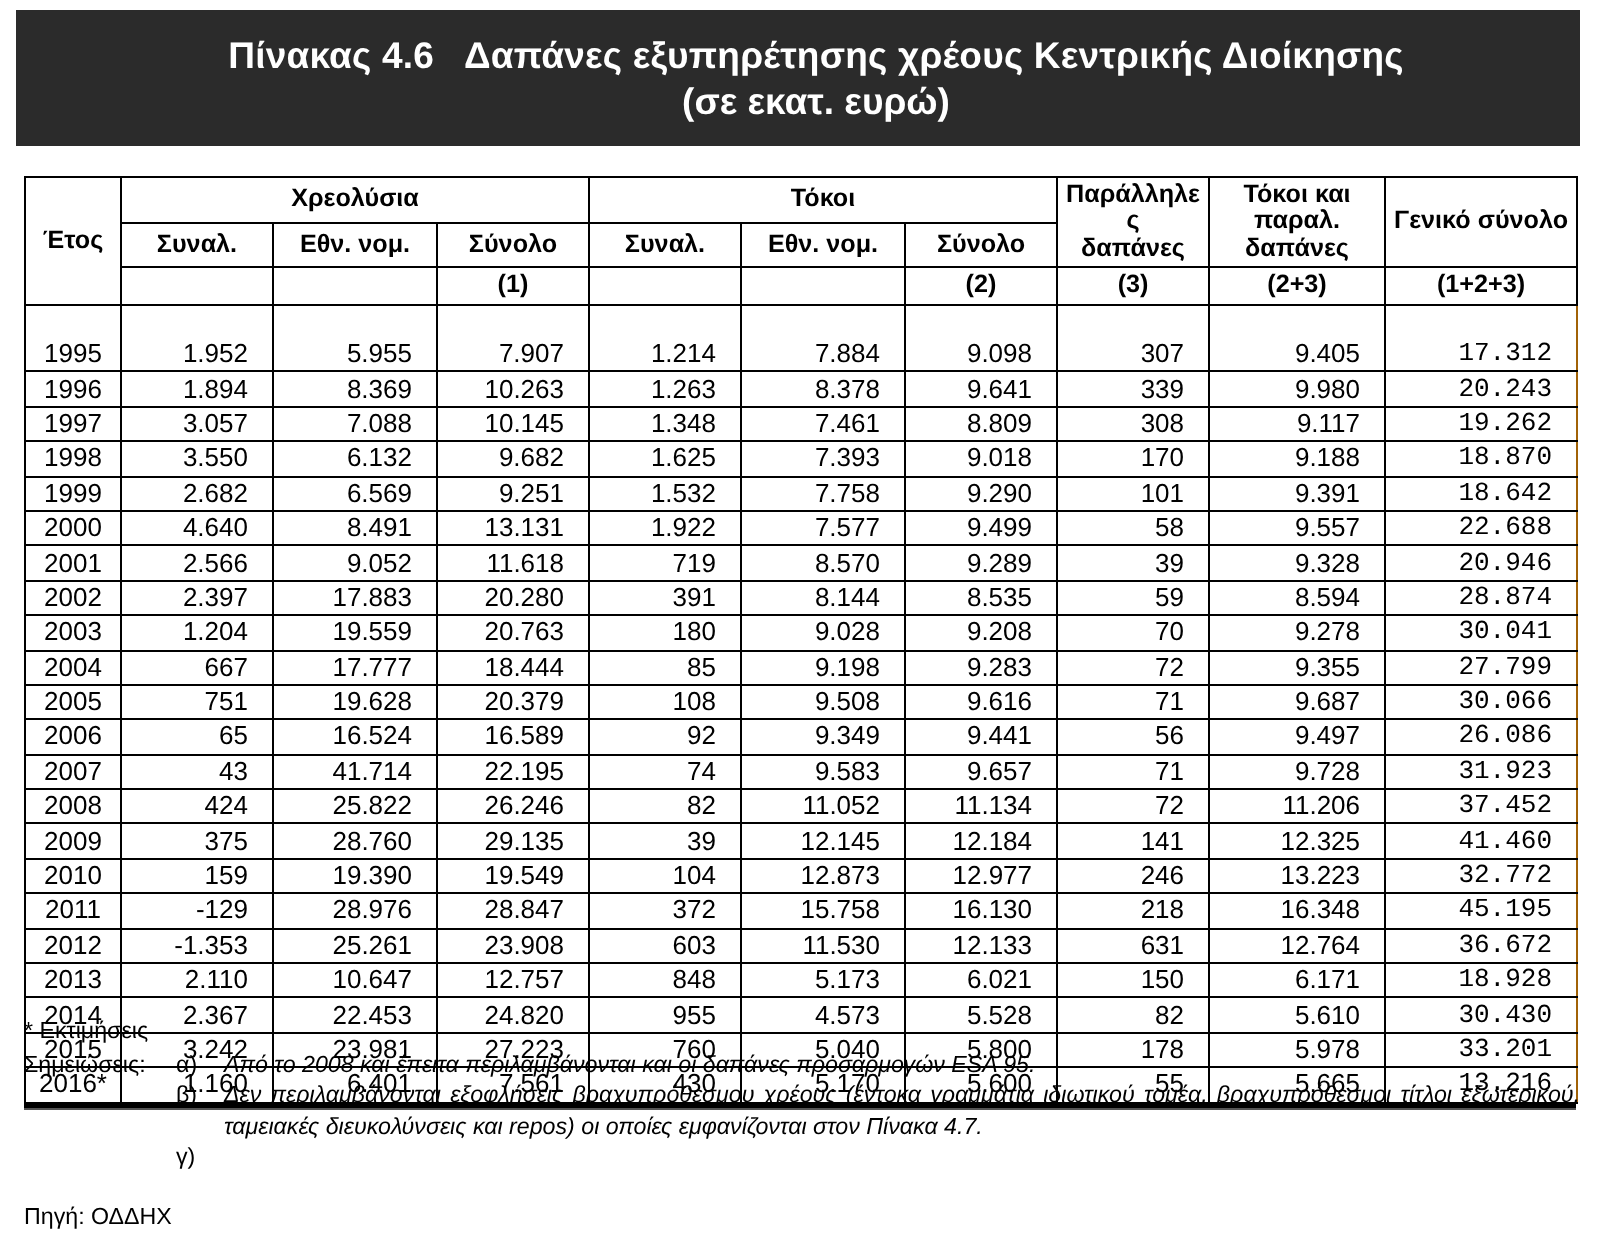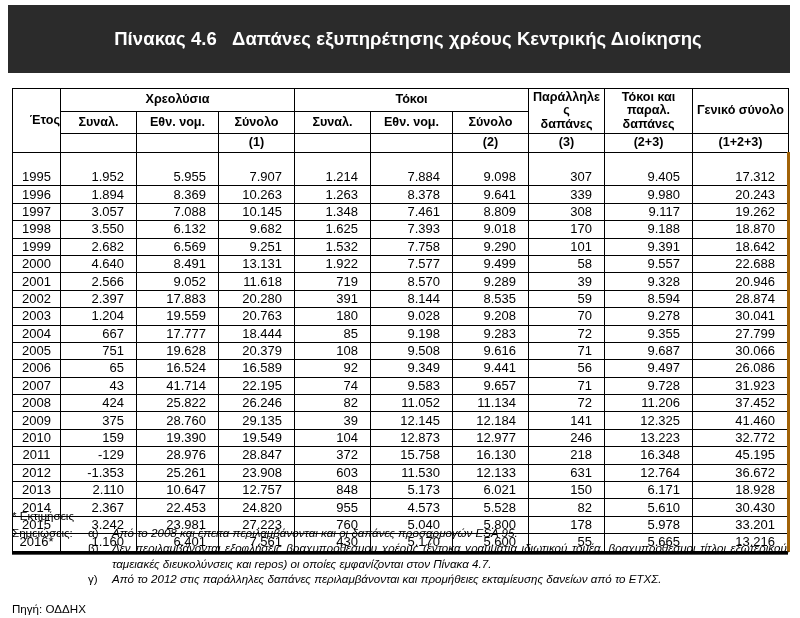--- a/index.html
+++ b/index.html
@@ -70,21 +70,21 @@
   }
 
   thead th {
     font-weight: bold;
     text-align: center;
     vertical-align: middle;
     font-size: 12.6px;
   }
   th.year-head {
     vertical-align: middle;
-    text-align: right;
+    text-align: center;
   }
   th.grp {
     height: 22px;
   }
   th.sub {
     height: 21px;
   }
   th.note {
     height: 18px;
     font-weight: bold;
@@ -102,21 +102,21 @@
   }
   tbody td.year {
     text-align: center;
   }
   tbody td.num {
     text-align: right;
     padding-right: 12px;
   }
   
   tbody td.edge-left { border-left: 1px solid #000; }
-  tbody td.edge-right { border-right: 3px solid #a16207; }
+  tbody td.edge-right { border-right: 1px solid #a16207; font-family: Liberation Mono, monospace; }
 
   .body-sep-top td {
     border-top: 1px solid #000;
   }
   
   .table-bottom {
     width: 776px;
     border-top: 2px solid #000;
     border-bottom: 1px solid #555;
     height: 2px;
@@ -159,20 +159,21 @@
     font-size: 11.6px;
   }
 </style>
 </head>
 <body>
 
 <div class="page">
 
   <div class="title-bar">
     <div class="title-line1">Πίνακας 4.6   Δαπάνες εξυπηρέτησης χρέους Κεντρικής Διοίκησης</div>
+    <div class="title-line2">(σε εκατ. ευρώ)</div>
   </div>
 
   <div class="table-wrap">
     <table class="main">
       <colgroup>
         <col style="width:48px">
         <col style="width:76px">
         <col style="width:82px">
         <col style="width:76px">
         <col style="width:76px">
@@ -495,19 +496,18 @@
       <div class="fn-label">Σημειώσεις:</div>
       <div class="fn-marker">α)</div>
       <div class="fn-text">Από το 2008 και έπειτα περιλαμβάνονται και οι δαπάνες προσαρμογών ESA 95.</div>
 
       <div class="fn-label"></div>
       <div class="fn-marker">β)</div>
       <div class="fn-text">Δεν περιλαμβάνονται εξοφλήσεις βραχυπρόθεσμου χρέους (έντοκα γραμμάτια ιδιωτικού τομέα, βραχυπρόθεσμοι τίτλοι εξωτερικού, ταμειακές διευκολύνσεις και repos) οι οποίες εμφανίζονται στον Πίνακα 4.7.</div>
 
       <div class="fn-label"></div>
       <div class="fn-marker">γ)</div>
-      <div class="fn-text">Από το 2012 στις παράλληλες δαπάνες περιλαμβάνονται και προμήθειες εκταμίευσης δανείων από το ΕΤΧΣ.</div>
     </div>
   </div>
 
   <div class="source">Πηγή:  ΟΔΔΗΧ</div>
 
 </div>
 
 </body></html>

